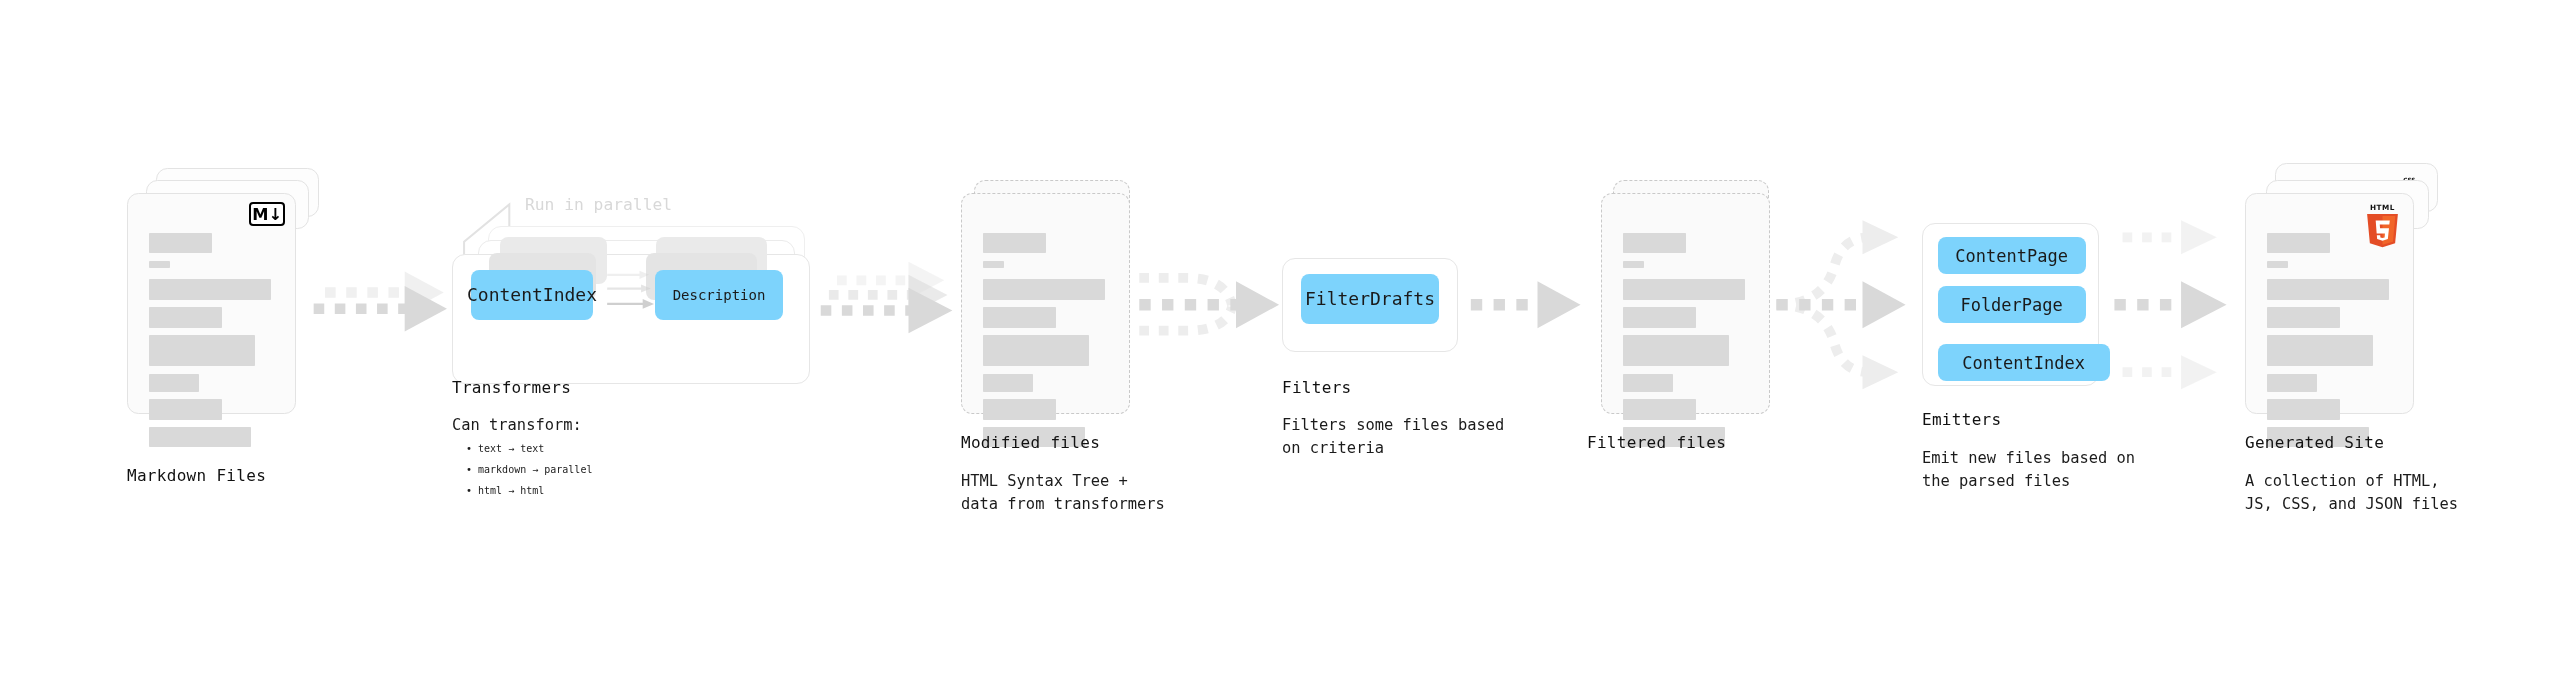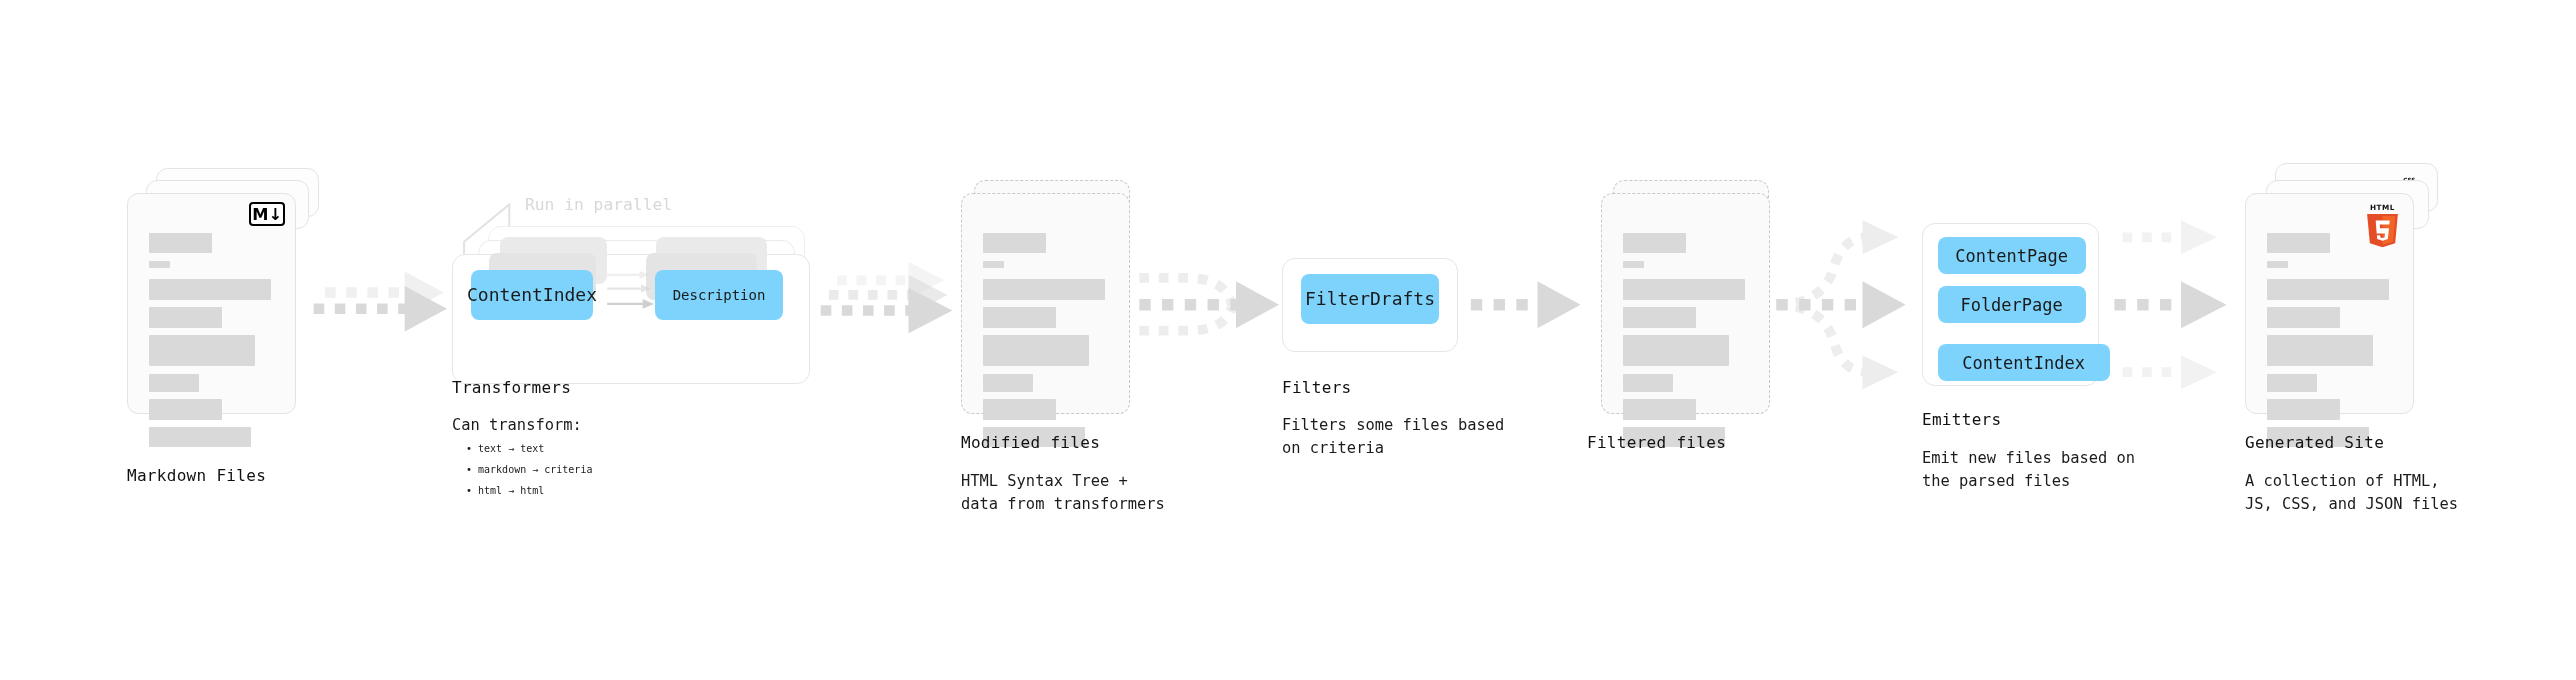--- a/index.html
+++ b/index.html
@@ -166,21 +166,21 @@
         <span>ContentIndex</span>
       </div>
       <div class="chip" style="left:202px;top:14.6px;width:128px;height:50px;font-size:14px;">
         <span>Description</span>
       </div>
     </div>
 
     <div class="caption" style="left:452px;top:378px;">Transformers</div>
     <div class="subcaption" style="left:452px;top:414px;">Can transform:</div>
     <div class="sublist" style="left:466px;top:437px;">• text → text</div>
-    <div class="sublist" style="left:466px;top:458px;">• markdown → criteria</div>
+    <div class="sublist" style="left:466px;top:458px;">• markdown → parallel</div>
     <div class="sublist" style="left:466px;top:479px;">• html → html</div>
   </div>
 
   <div>
     <div class="filecard dashed" style="left:974px;top:180px;width:156px;height:49px;"></div>
     <div class="filecard dashed" style="left:961px;top:193px;width:169px;height:221px;">
       <div class="bar" style="left:21px;top:39px;width:63px;height:19.5px;"></div>
       <div class="bar" style="left:21px;top:67px;width:21px;height:6.5px;"></div>
       <div class="bar" style="left:21px;top:85px;width:122px;height:21px;"></div>
       <div class="bar" style="left:21px;top:113px;width:73px;height:21px;"></div>

